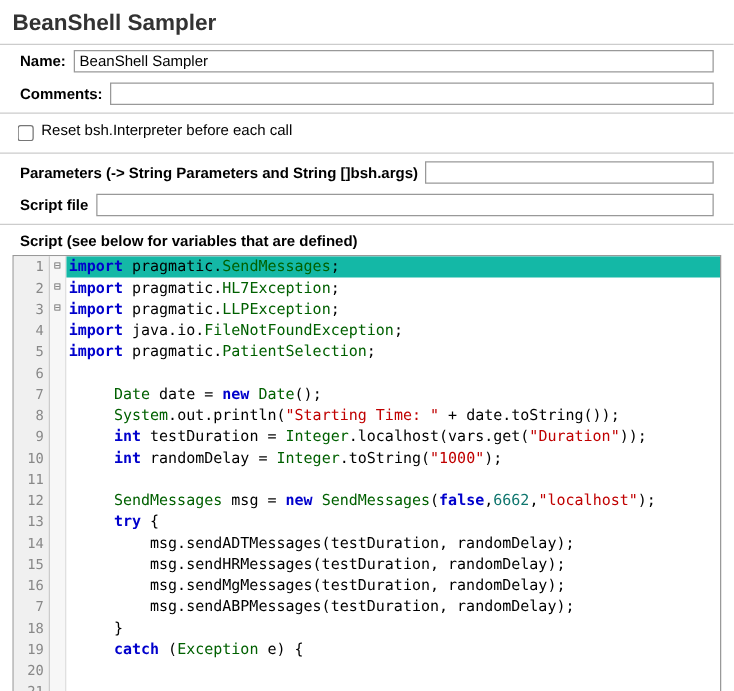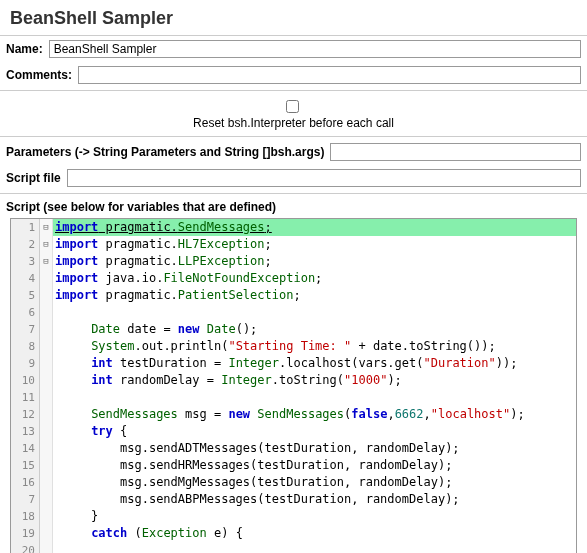--- a/index.html
+++ b/index.html
@@ -1,28 +1,28 @@
 <!DOCTYPE html>
 <html><head>
 <meta charset="utf-8">
 <style>
 body { margin:0; padding:0; font-family:Arial,sans-serif; font-size:12px; color:#000; background:#fff; width:587px; }
 .header { font-size:18px; font-weight:bold; padding:8px 10px 6px 10px; border-bottom:1px solid #ccc; color:#333; }
-.row { display:flex; align-items:center; padding:4px 6px; }
+.row { display:flex; align-items:center; padding:4px 16px; }
 .label { font-weight:bold; margin-right:6px; white-space:nowrap; }
 .input-text { flex:1; border:1px solid #999; padding:2px 4px; font-size:12px; font-family:Arial; height:18px; box-sizing:border-box; }
-.chk-row { padding:4px 10px; display:flex; align-items:center;flex-direction:column; }
+.chk-row { padding:4px 10px; display:flex; align-items:flex-start; }
 .chk-row input { margin-right:6px; }
 .divider { border-top:1px solid #ccc; margin:2px 0; }
 .editor-wrap { display:flex; border:1px solid #999; margin:0 10px 0 10px; }
 .gutter { width:24px; background:#f0f0f0; border-right:1px solid #ccc; font-family:Consolas,monospace; font-size:11px; color:#888; text-align:right; padding-right:4px; line-height:17px; }
 .fold-col { width:12px; background:#f7f7f7; border-right:1px solid #e0e0e0; font-family:Consolas,monospace; font-size:9px; color:#666; text-align:center; line-height:17px; }
 .code { flex:1; font-family:Consolas,monospace; font-size:12px; line-height:17px; overflow:hidden; }
 .code-line { white-space:pre; padding-left:2px; height:17px; }
-.hl-line { background:#86efac;text-decoration:underline; }
+.hl-line { background:#14b8a6; }
 .kw { color:#0000cc; font-weight:bold; }
 .type { color:#006000; }
 .str { color:#c00000; }
 .num { color:#0f766e; }
 .id { color:#000; }
 </style>
 </head>
 <body>
 
 <div class="header">BeanShell Sampler</div>

